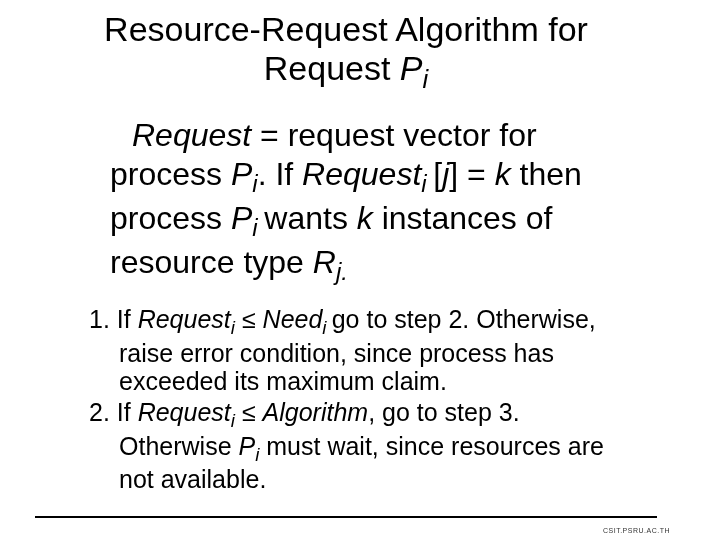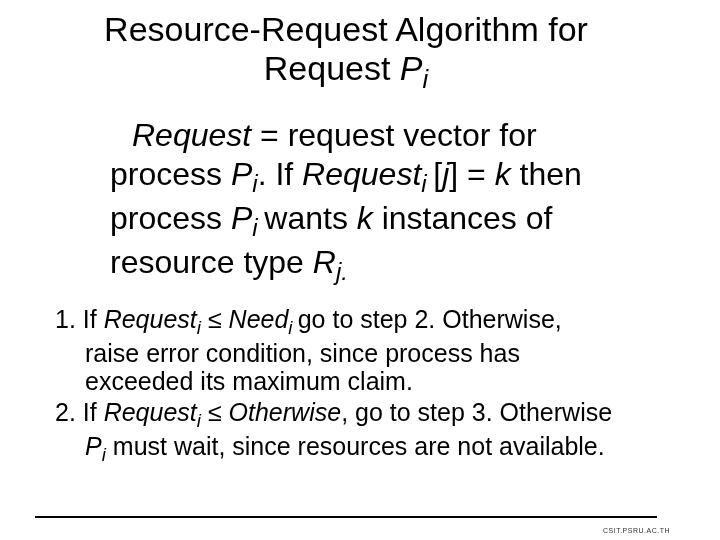--- a/index.html
+++ b/index.html
@@ -43,20 +43,21 @@
   .intro .ital { font-style: italic; }
   .intro .sub {
     font-style: italic;
     font-size: 0.75em;
     vertical-align: sub;
   }
   .list {
     font-size: 25px;
     line-height: 1.15;
     padding: 18px 70px 0 55px;
+    margin-left: 34px;
   }
   .list .step {
     text-indent: -30px;
     padding-left: 30px;
     margin-bottom: 2px;
   }
   .list .ital { font-style: italic; }
   .list .sub {
     font-style: italic;
     font-size: 0.75em;
@@ -91,20 +92,20 @@
 
   <div class="intro">
     <span class="ital">Request</span><span> = request vector for process </span><span class="ital">P</span><span class="sub">i</span><span>.  If </span><span class="ital">Request</span><span class="sub">i </span><span>[</span><span class="ital">j</span><span>] = </span><span class="ital">k</span><span> then process </span><span class="ital">P</span><span class="sub">i </span><span>wants </span><span class="ital">k</span><span> instances of resource type </span><span class="ital">R</span><span class="sub">j.</span>
   </div>
 
   <div class="list">
     <div class="step">
       <span>1.</span><span>  If </span><span class="ital">Request</span><span class="sub">i</span><span> ≤ </span><span class="ital">Need</span><span class="sub">i </span><span>go to step 2.  Otherwise, raise error condition, since process has exceeded its maximum claim.</span>
     </div>
     <div class="step">
-      <span>2.</span><span>  If </span><span class="ital">Request</span><span class="sub">i</span><span> ≤ </span><span class="ital">Otherwise</span><span>, go to step 3.  Otherwise </span><span class="ital">P</span><span class="sub">i</span><span>  must wait, since resources are not available.</span>
+      <span>2.</span><span>  If </span><span class="ital">Request</span><span class="sub">i</span><span> ≤ </span><span class="ital">Algorithm</span><span>, go to step 3.  Otherwise </span><span class="ital">P</span><span class="sub">i</span><span>  must wait, since resources are not available.</span>
     </div>
   </div>
 
   <div class="footer-line"></div>
   <div class="footer-text">CSIT.PSRU.AC.TH</div>
 
 </div>
 
 </body></html>

